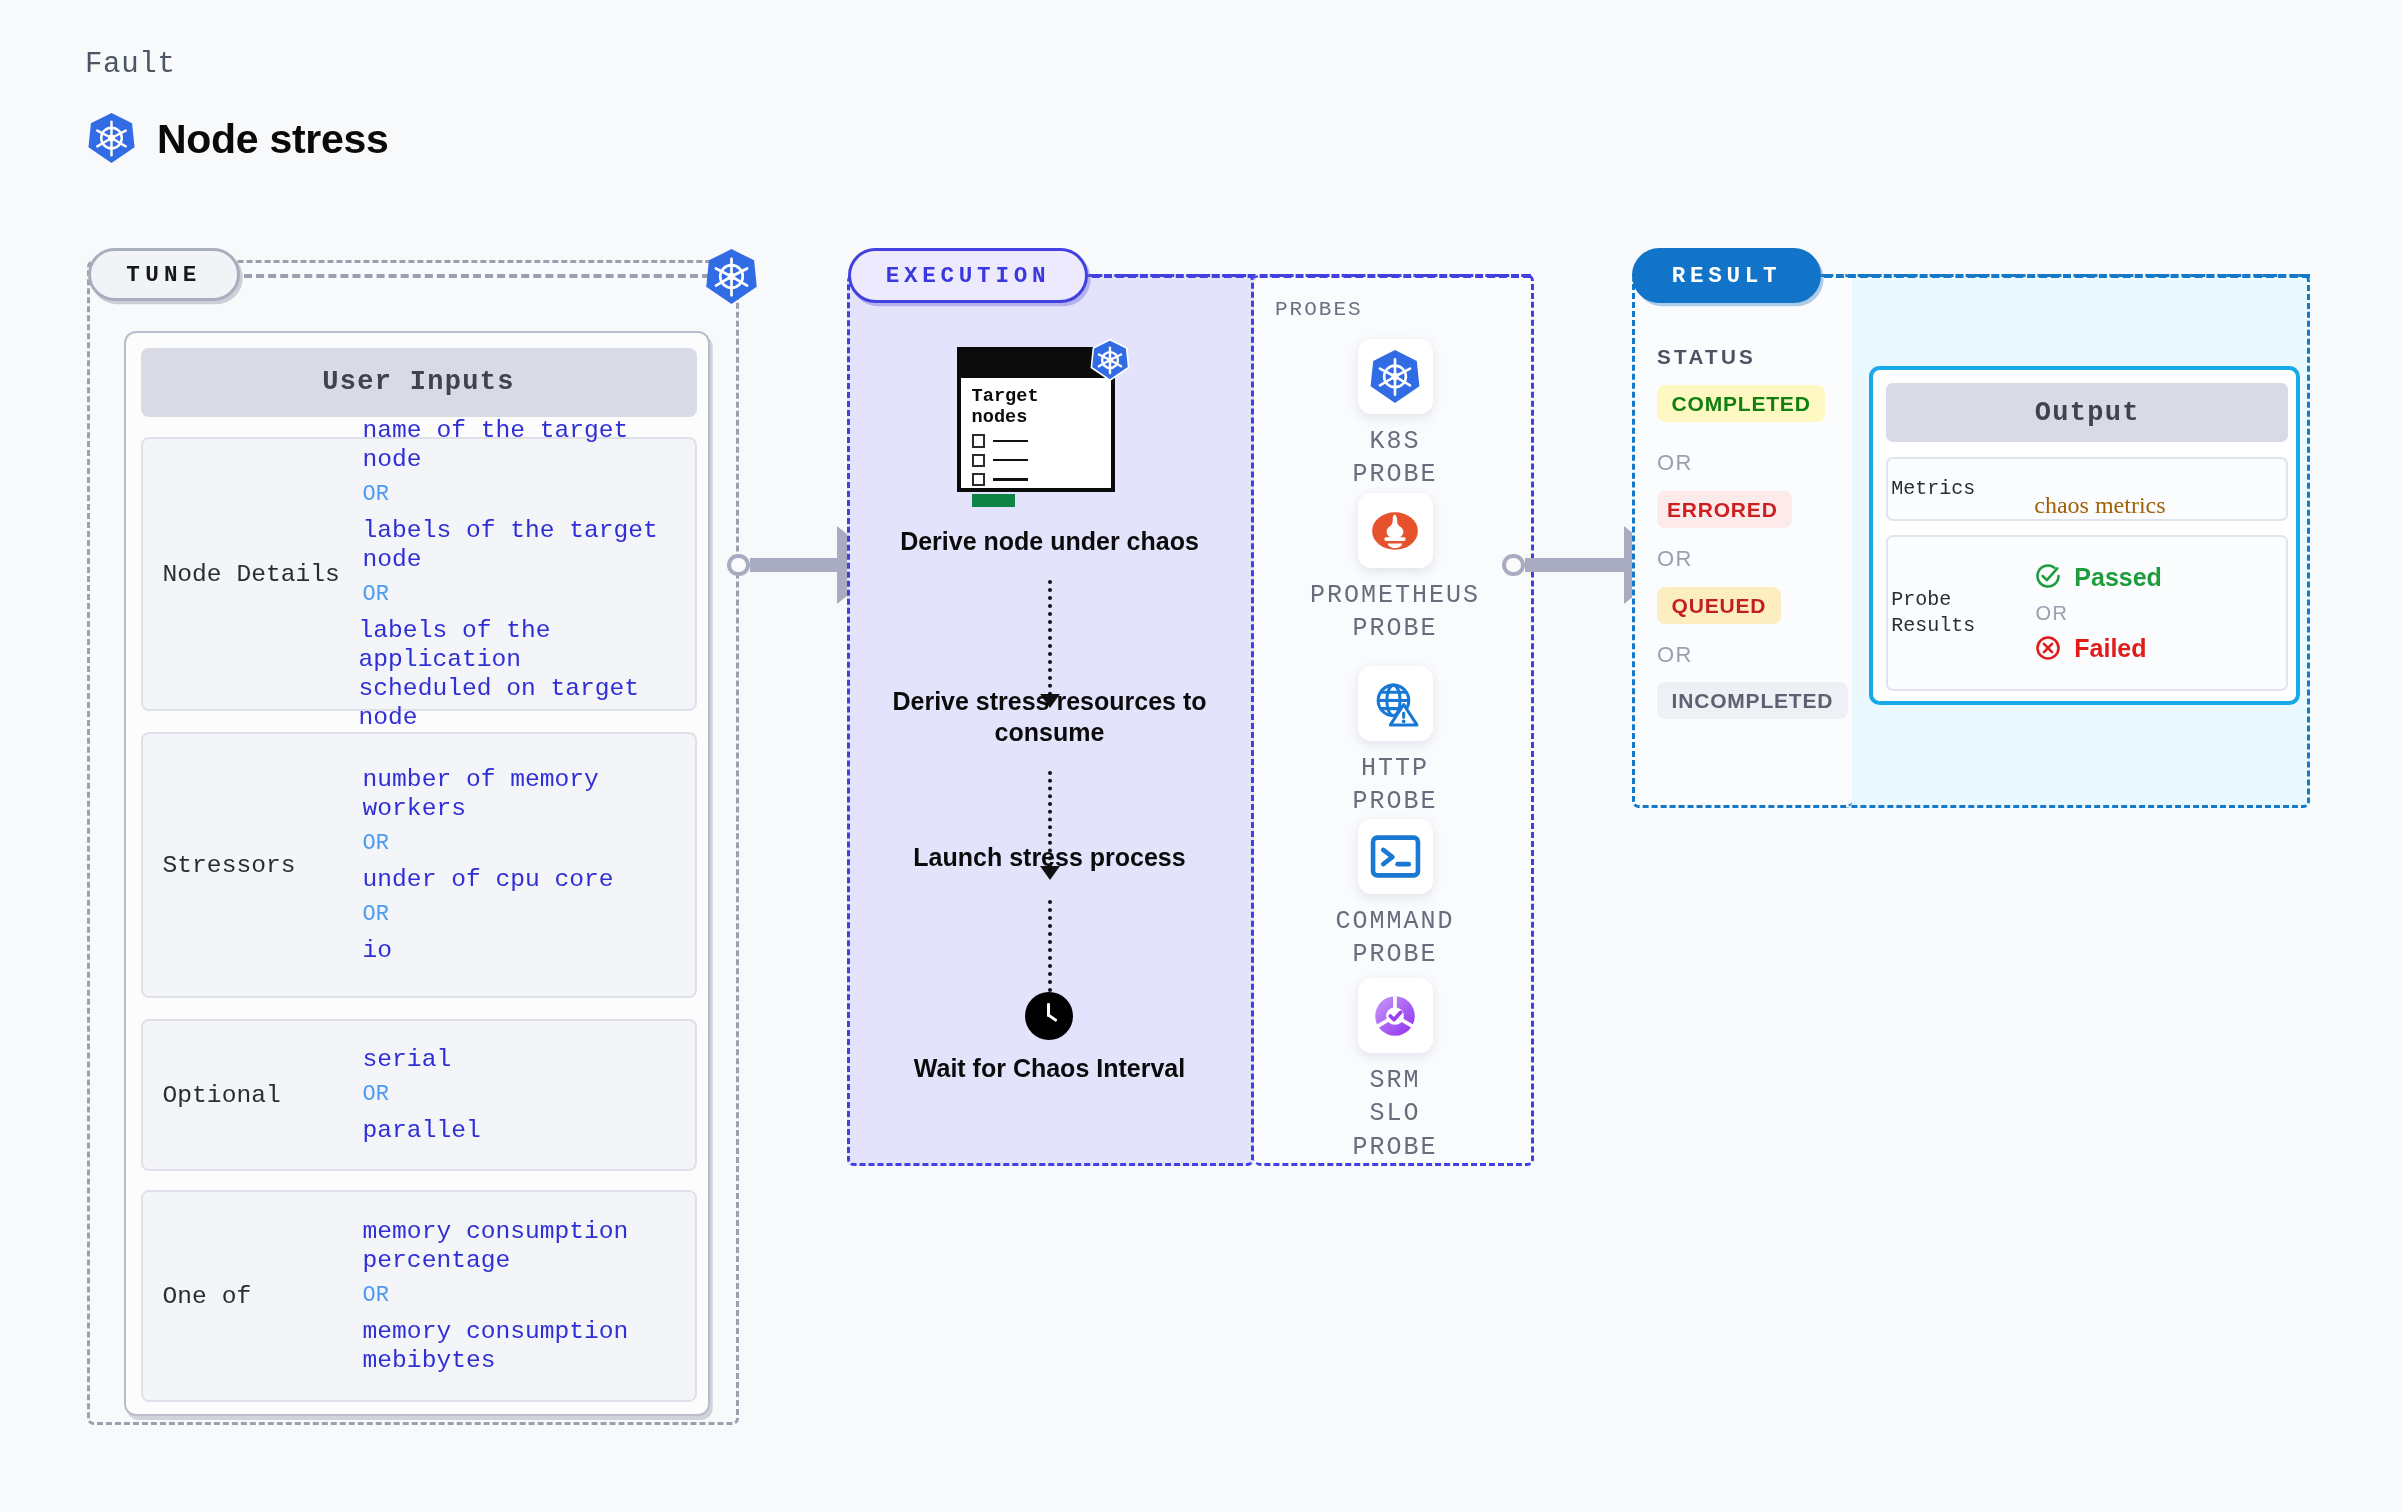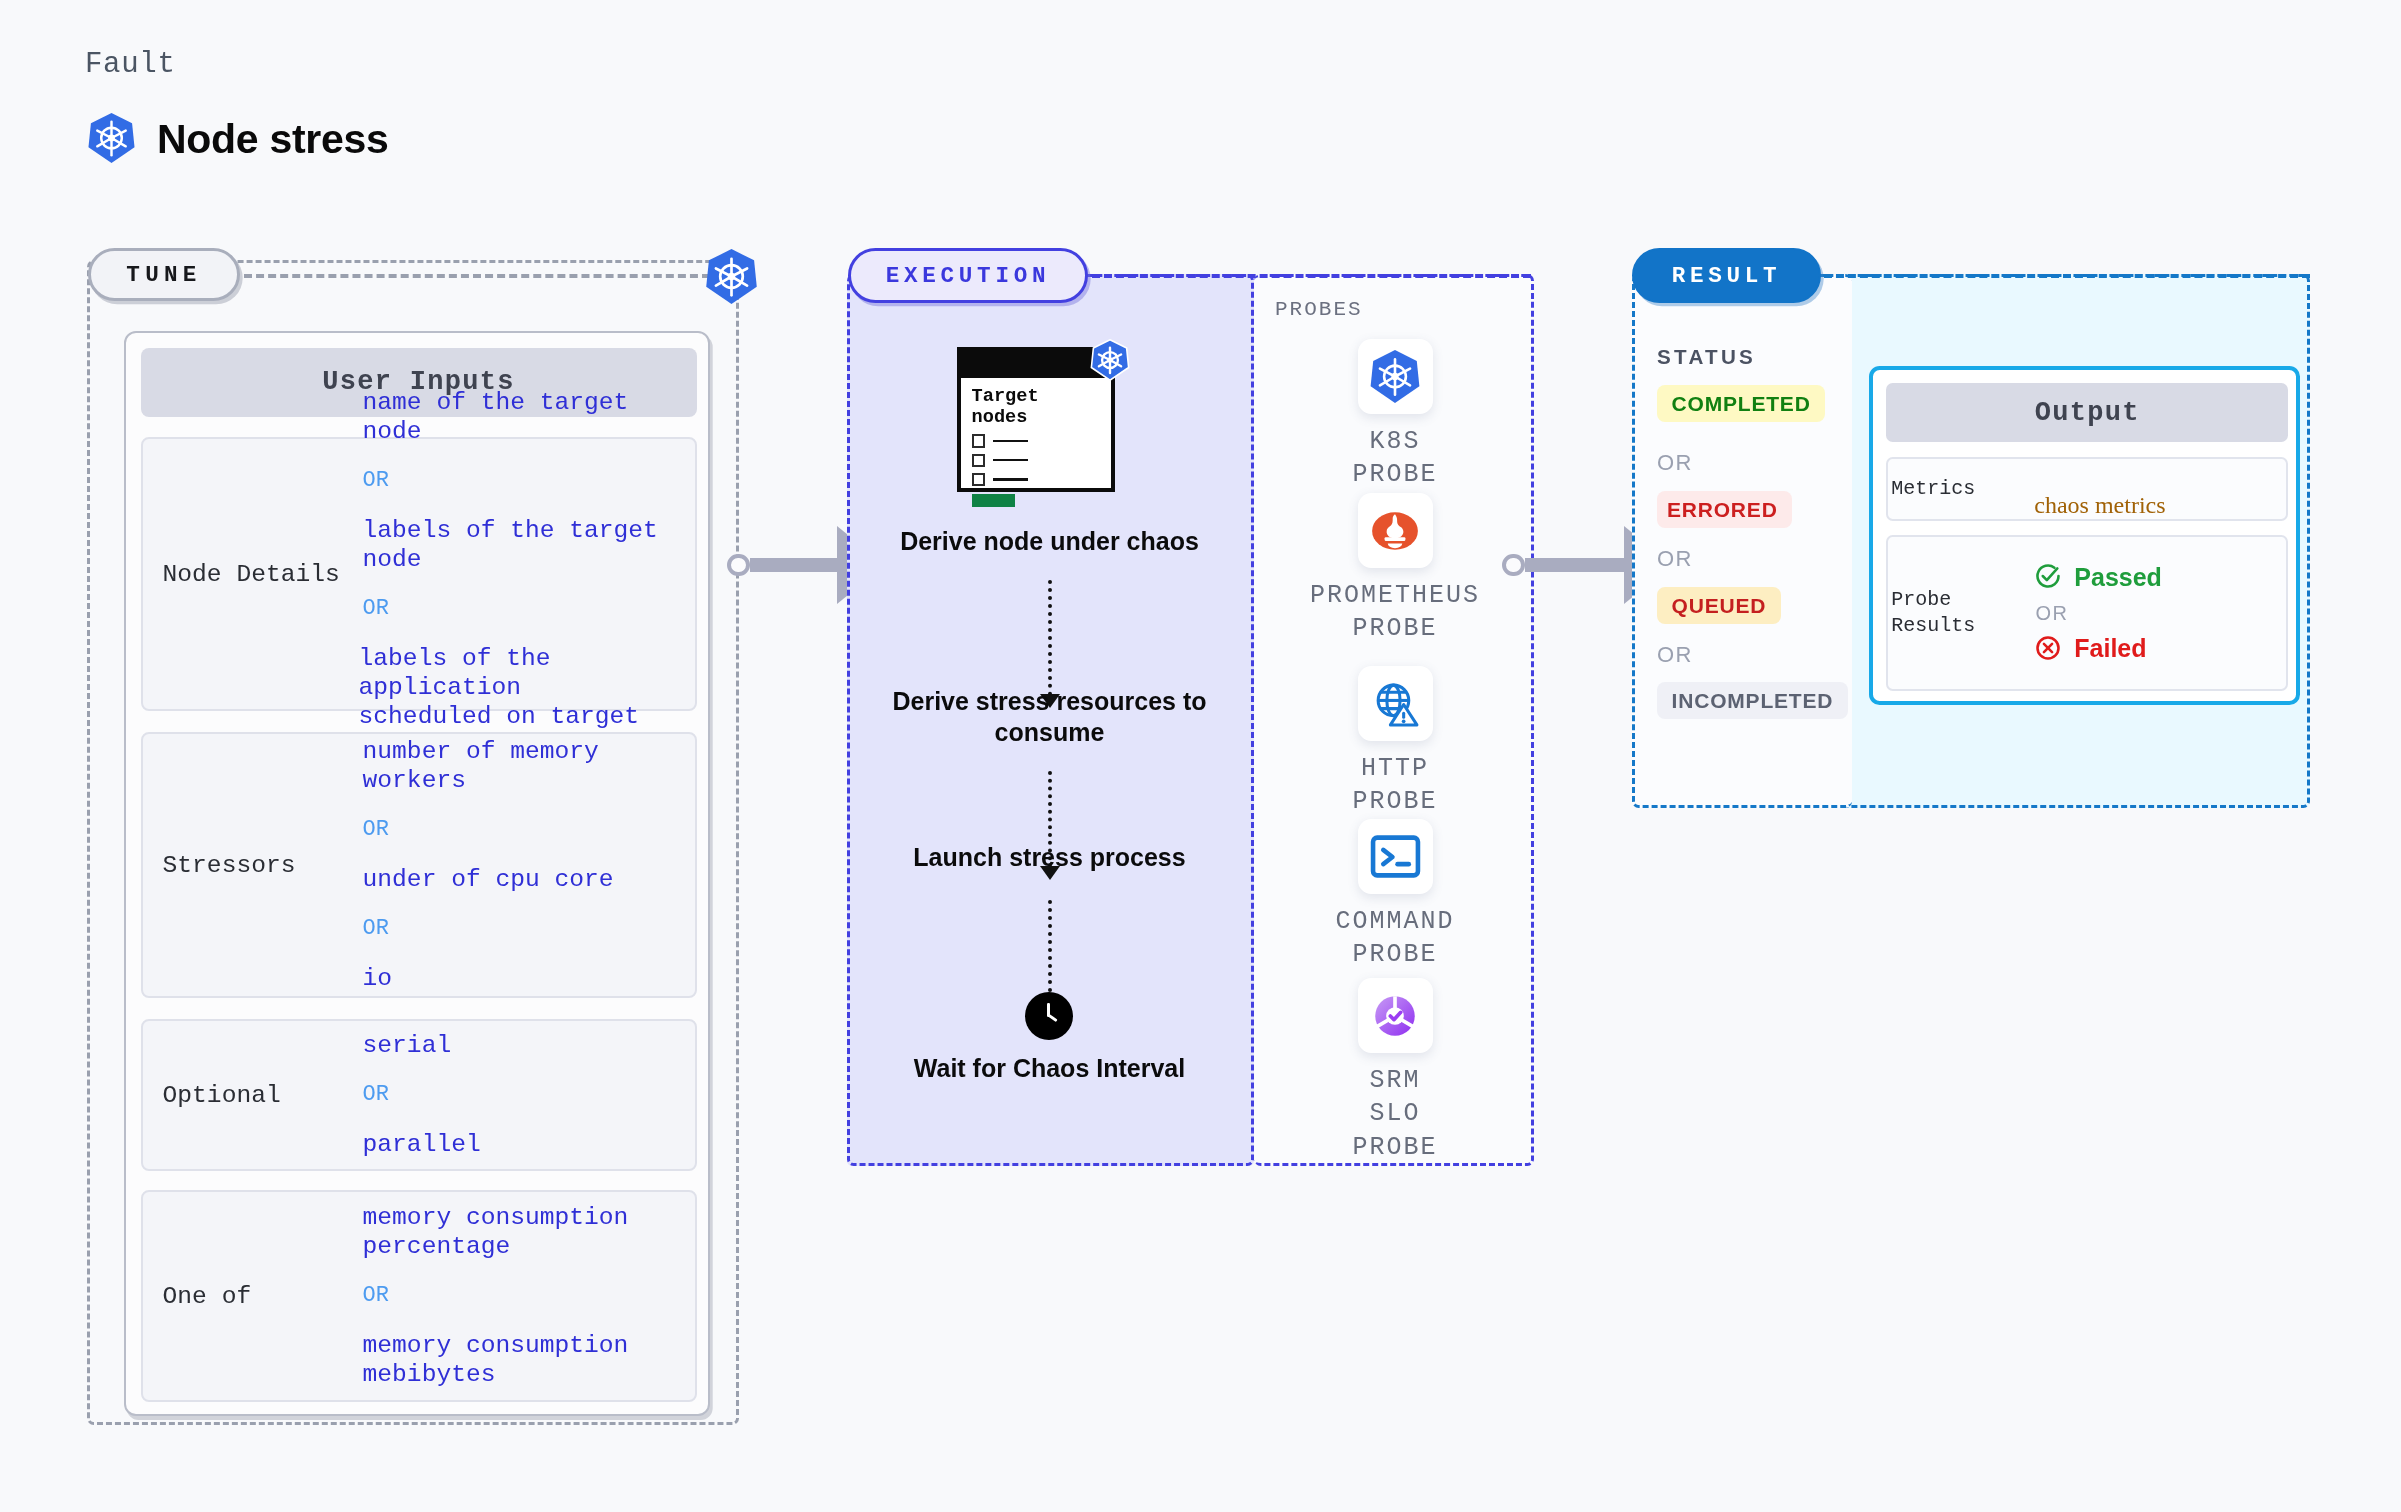--- a/index.html
+++ b/index.html
@@ -83,21 +83,21 @@
     position: absolute; left: 14.6px; width: 556px;
     background: #f4f5f9; border: 2px solid #dfe1ea; border-radius: 8px;
     display: flex; align-items: center;
   }
   .row-label {
     width: 220px; padding-left: 20px; flex: none;
     font-family: "Liberation Mono", monospace;
     font-size: 24.6px; color: #2a2d34;
   }
   .row-values {
-    flex: 1; display: flex; flex-direction: column; gap: 22px;
+    flex: 1; display: flex; flex-direction: column; gap: 8px;
     font-family: "Liberation Mono", monospace; font-size: 24.6px;
     line-height: 1.18;
   }
   .v { color: #2f2fd6; }
   .or { color: #4d9bf0; font-size: 22px; }
 
   
   #exec-fill {
     position: absolute; left: 847px; top: 274px; width: 407px; height: 892px;
     background: #e3e4fb; border-radius: 5.3px;

